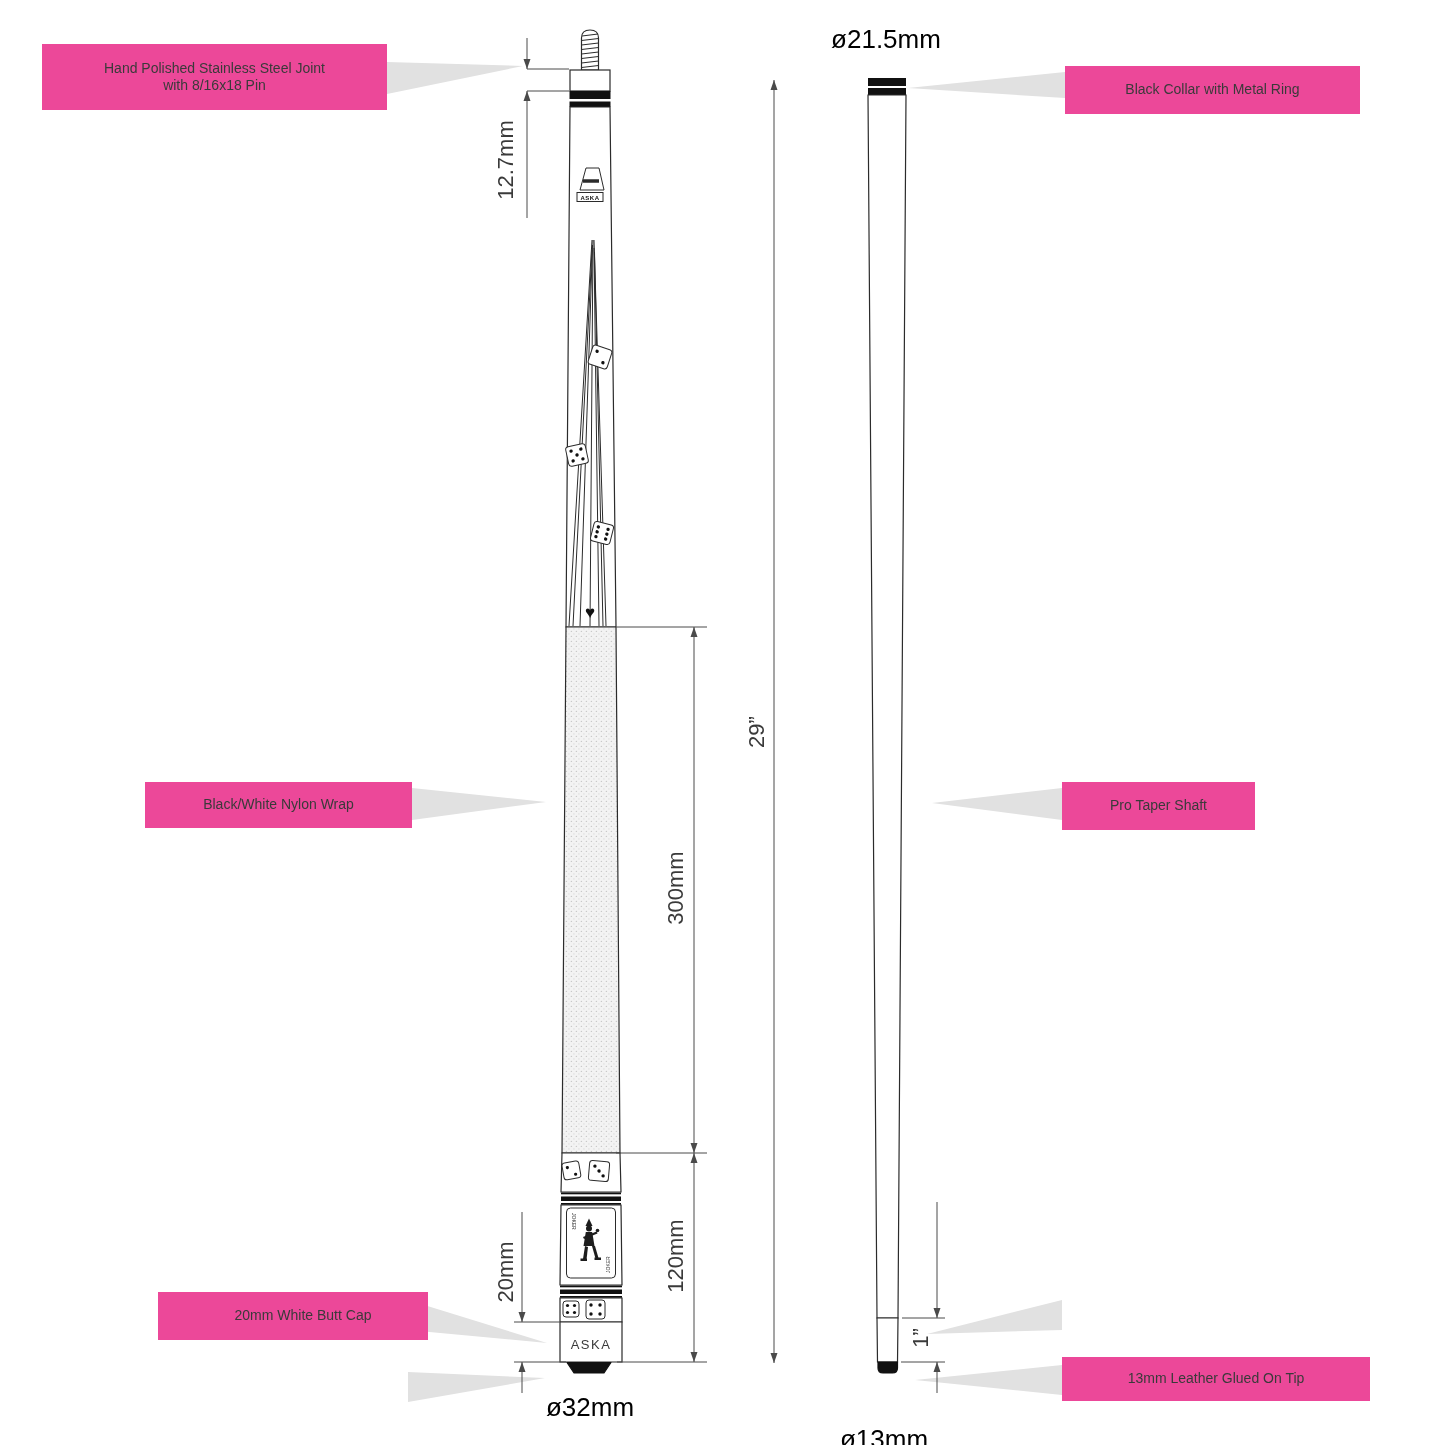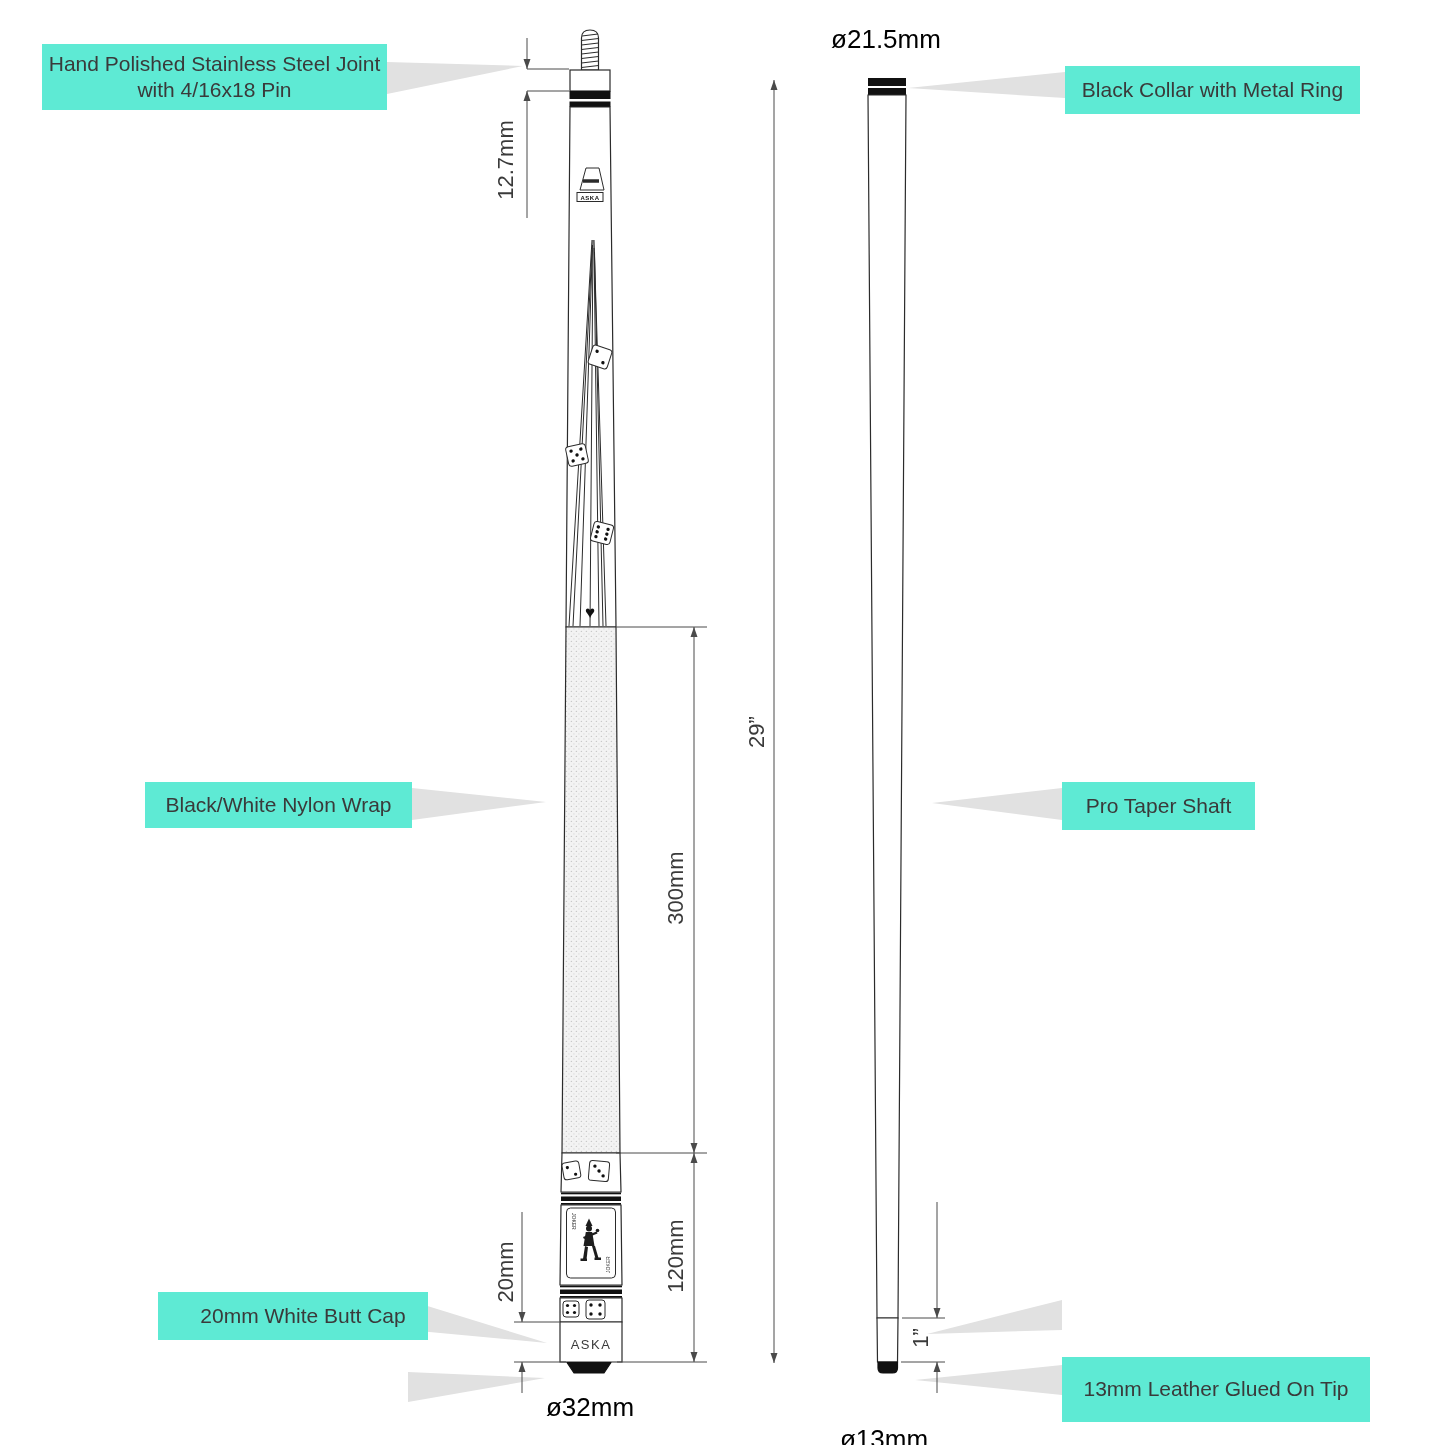--- a/index.html
+++ b/index.html
@@ -2,23 +2,23 @@
 <html><head>
 <meta charset="utf-8">
 <style>
   html,body{margin:0;padding:0;background:#ffffff;}
   #canvas{
     position:relative;width:1445px;height:1445px;background:#ffffff;overflow:hidden;
     font-family:"Liberation Sans", sans-serif;color:#3a3a3a;
   }
   #diagram{position:absolute;left:0;top:0;}
   .callout{
-    position:absolute;background:#5eead4;color:#3a3a3a;
+    position:absolute;background:#ec4899;color:#3a3a3a;
     display:flex;align-items:center;justify-content:center;text-align:center;
-    font-size:21px;line-height:1.25;
+    font-size:14px;line-height:1.25;
   }
   .dim-v{
     position:absolute;white-space:nowrap;font-size:22px;color:#3a3a3a;
     transform:translate(-50%,-50%) rotate(-90deg);
   }
   .dia{
     position:absolute;white-space:nowrap;font-size:26px;color:#000000;
     transform:translate(-50%,0);
   }
 </style>
@@ -222,28 +222,28 @@
         <path d="M902,1318 H945 M901,1362 H945 M937,1202 V1318 M937,1362 V1393"></path>
         <polygon points="937,1318 933.5,1308 940.5,1308" fill="#4a4a4a" stroke="none"></polygon>
         <polygon points="937,1362 933.5,1372 940.5,1372" fill="#4a4a4a" stroke="none"></polygon>
       </g>
     </g>
   </svg>
 
   <div class="callout" style="left:42px;top:44px;width:345px;height:66px;">
     <div>
       <div>Hand Polished Stainless Steel Joint</div>
-      <div>with 4/16x18 Pin</div>
+      <div>with 8/16x18 Pin</div>
     </div>
   </div>
   <div class="callout" style="left:1065px;top:66px;width:295px;height:48px;text-align:right;">Black Collar with Metal Ring</div>
   <div class="callout" style="left:1062px;top:782px;width:193px;height:48px;">Pro Taper Shaft</div>
   <div class="callout" style="left:145px;top:782px;width:267px;height:46px;">Black/White Nylon Wrap</div>
   <div class="callout" style="left:158px;top:1292px;width:250px;height:48px;padding-left:20px;">20mm White Butt Cap</div>
-  <div class="callout" style="left:1062px;top:1357px;width:308px;height:65px;">13mm Leather Glued On Tip</div>
+  <div class="callout" style="left:1062px;top:1357px;width:308px;height:44px;">13mm Leather Glued On Tip</div>
 
   <div class="dim-v" style="left:506px;top:160px;">12.7mm</div>
   <div class="dim-v" style="left:757px;top:732px;">29”</div>
   <div class="dim-v" style="left:676px;top:888px;">300mm</div>
   <div class="dim-v" style="left:676px;top:1256px;">120mm</div>
   <div class="dim-v" style="left:506px;top:1272px;">20mm</div>
   <div class="dim-v" style="left:921px;top:1338px;">1”</div>
 
   <div class="dia" style="left:886px;top:24px;">ø21.5mm</div>
   <div class="dia" style="left:590px;top:1392px;">ø32mm</div>

